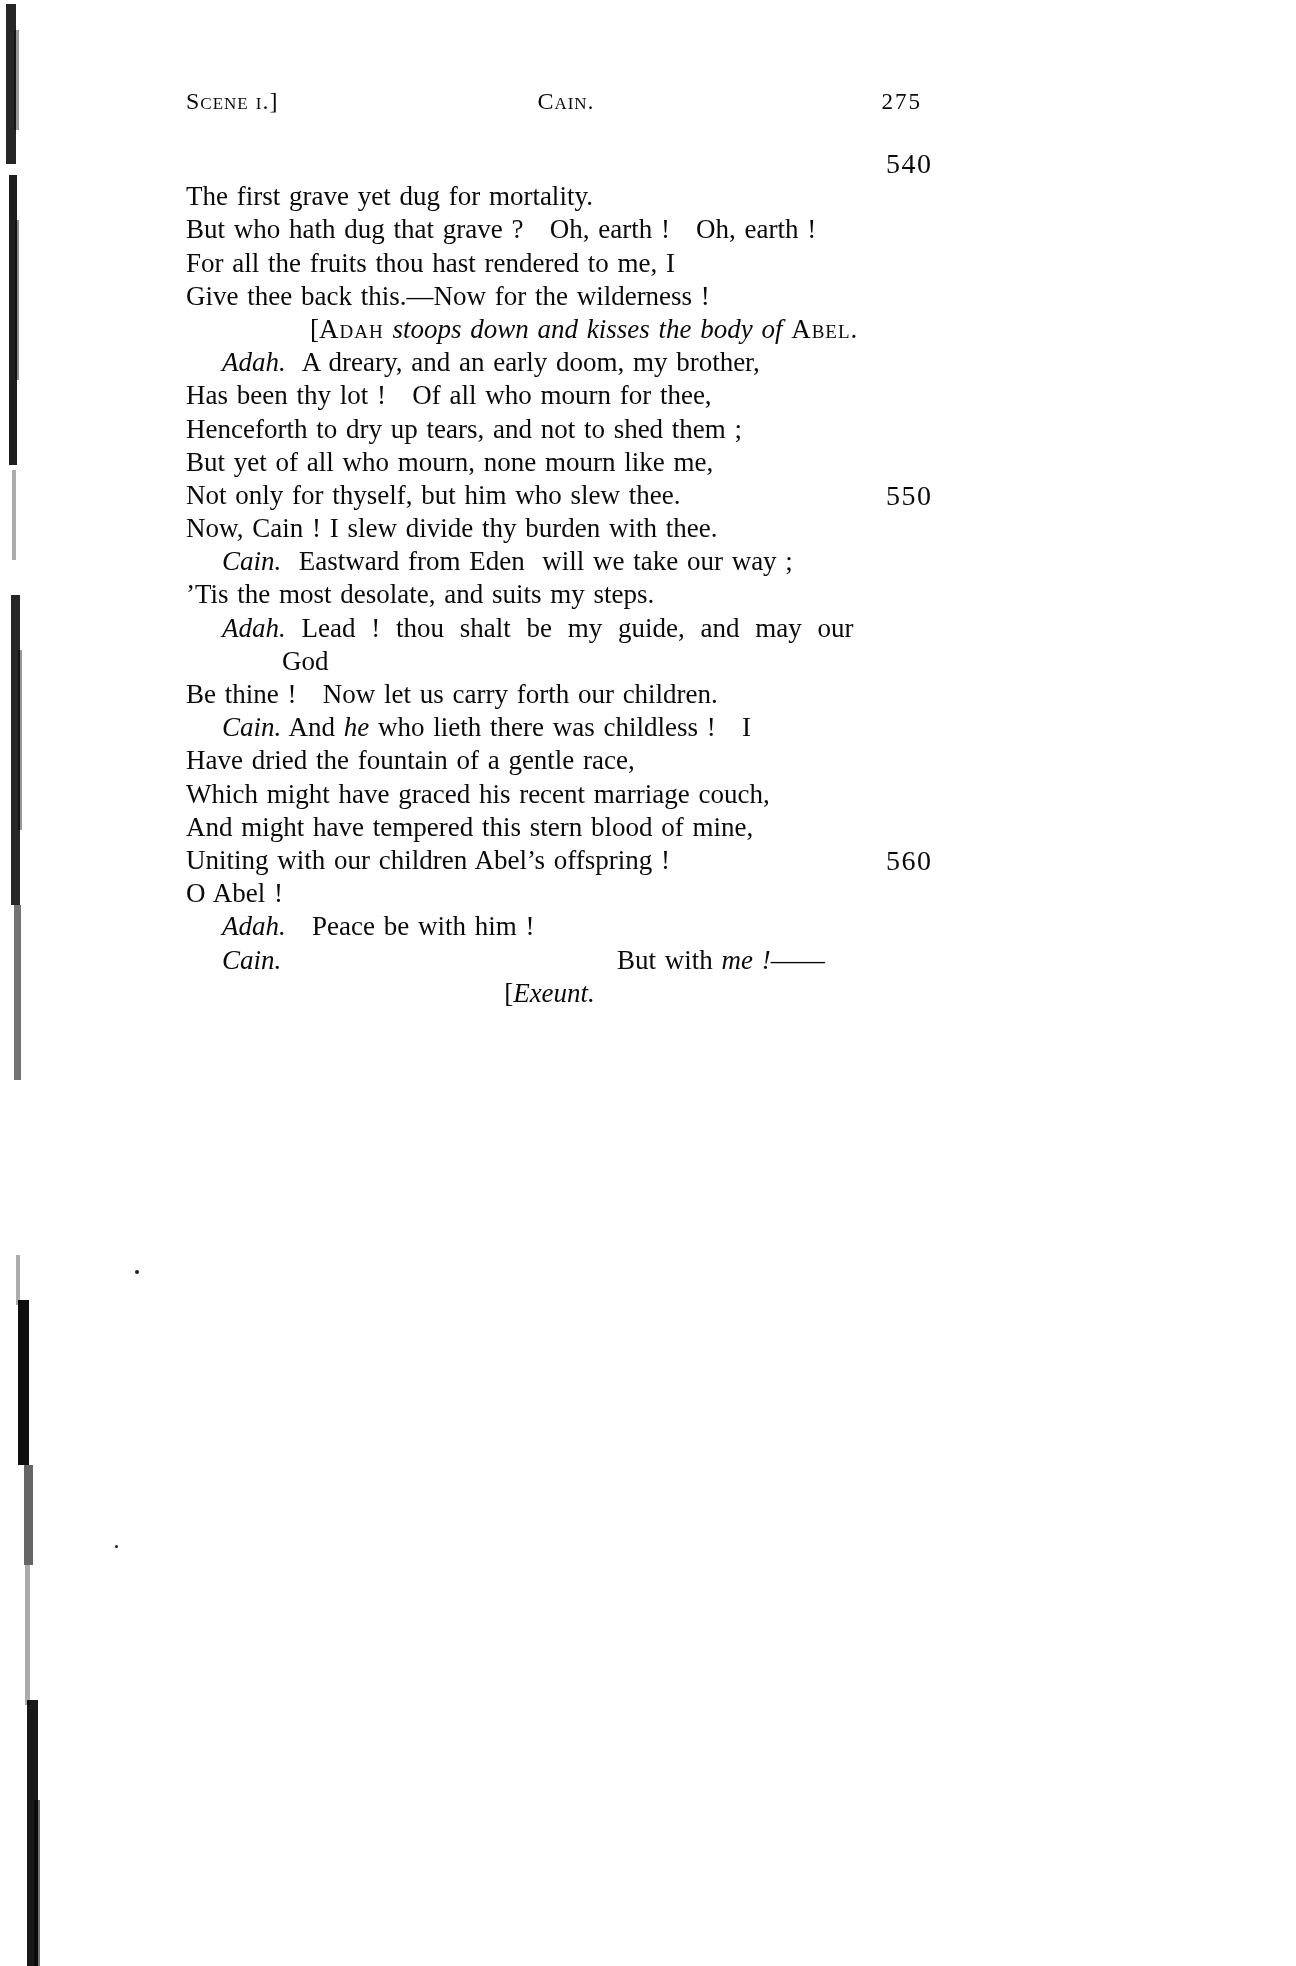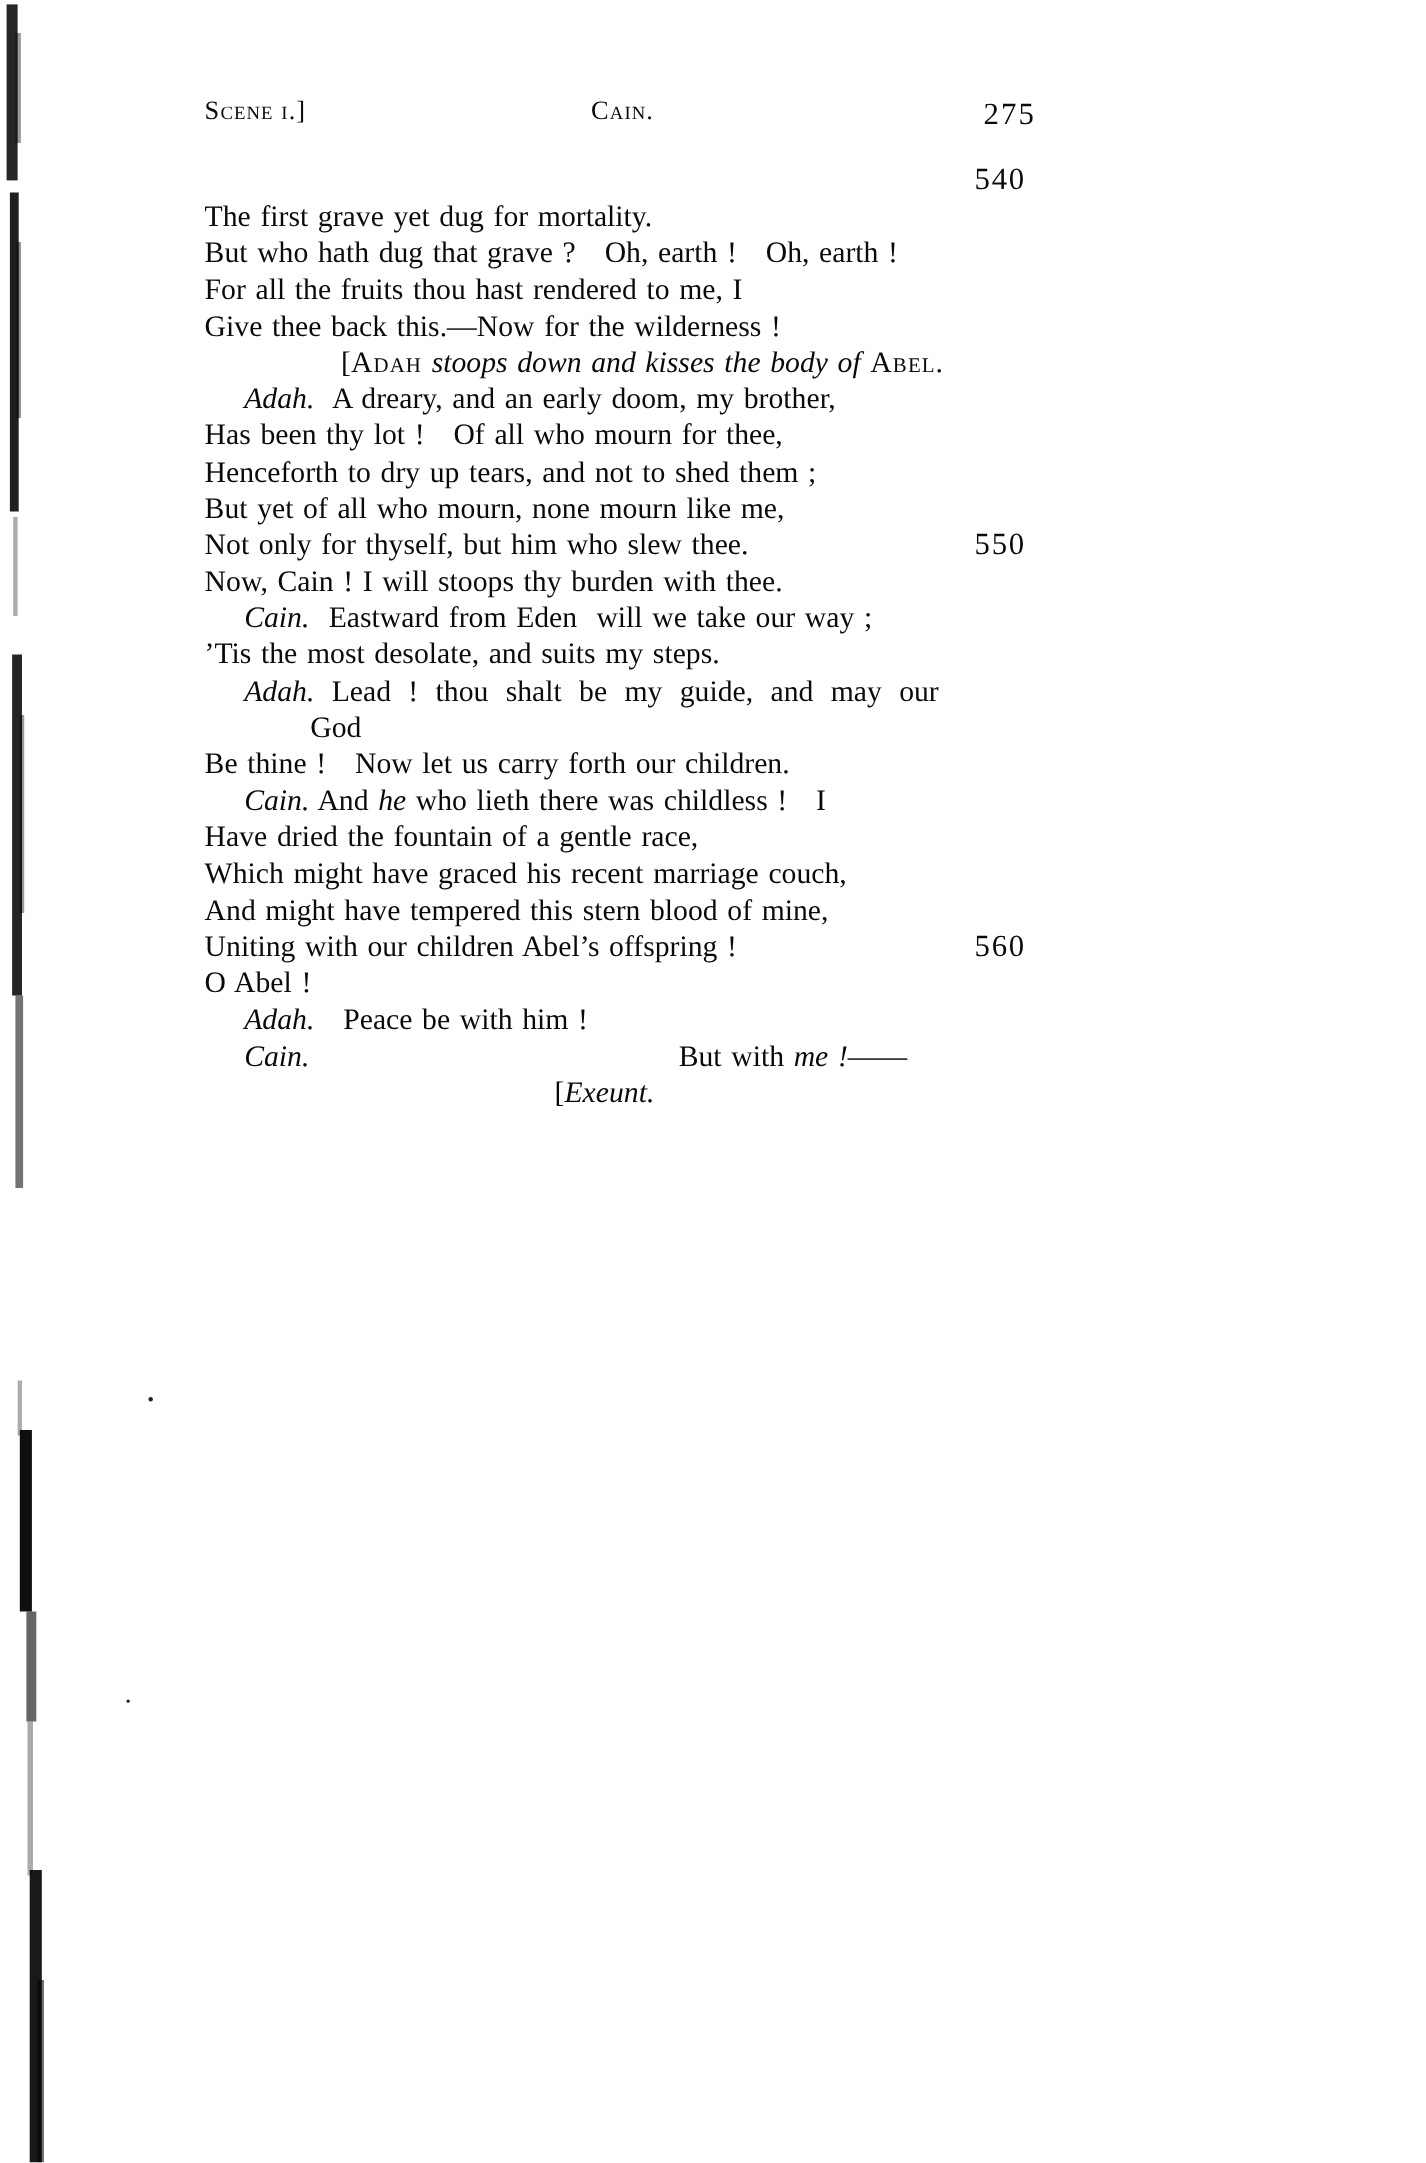--- a/index.html
+++ b/index.html
@@ -3,21 +3,21 @@
 <meta charset="utf-8">
 <style>
   html,body{margin:0;padding:0;background:#ffffff;}
   .page{position:relative;width:1136px;height:1966px;background:#ffffff;overflow:hidden;
         font-family:"Liberation Serif","DejaVu Serif",serif;color:#0a0a0a;}
   .edge{position:absolute;left:0;top:0;}
   .header{position:absolute;left:186px;top:88px;width:760px;height:30px;font-size:24px;}
   .sc{font-variant:small-caps;letter-spacing:1px;}
   .hleft{position:absolute;left:0;top:0;}
   .hcenter{position:absolute;left:0;right:0;text-align:center;}
-  .hright{position:absolute;right:4px;top:1px;font-size:28px;letter-spacing:2px;}
+  .hright{position:absolute;right:24px;top:1px;font-size:23px;letter-spacing:2px;}
   .body{position:absolute;left:186px;top:147px;width:760px;font-size:27px;word-spacing:2px;}
   .line{position:relative;height:33.2px;line-height:33.2px;white-space:pre;}
   .i{font-style:italic;}
   .lnum{position:absolute;left:700px;top:0;font-size:28px;letter-spacing:1.5px;}
   .sp{padding-left:36px;}
   .stage{padding-left:124px;}
   .god{padding-left:96px;}
   .wide{word-spacing:9px;}
   .shift{position:absolute;left:431px;top:0;}
   .exeunt{text-align:center;padding-right:33px;font-family:Liberation Serif, serif;}
@@ -74,21 +74,21 @@
 
     <div class="line"><span>Has been thy lot !   Of all who mourn for thee,</span></div>
 
 
     <div class="line"><span>Henceforth to dry up tears, and not to shed them ;</span></div>
 
     <div class="line"><span>But yet of all who mourn, none mourn like me,</span></div>
 
     <div class="line"><span>Not only for thyself, but him who slew thee.</span><span class="lnum">550</span></div>
 
-    <div class="line"><span>Now, Cain ! I will stoops thy burden with thee.</span></div>
+    <div class="line"><span>Now, Cain ! I slew divide thy burden with thee.</span></div>
 
     <div class="line sp"><span class="i">Cain.</span><span>  Eastward from Eden  will we take our way ;</span></div>
 
     <div class="line"><span>’Tis the most desolate, and suits my steps.</span></div>
 
     <div class="line sp wide"><span class="i">Adah.</span><span> Lead ! thou shalt be my guide, and may our</span></div>
 
     <div class="line god"><span>God</span></div>
 
     <div class="line"><span>Be thine !   Now let us carry forth our children.</span></div>

